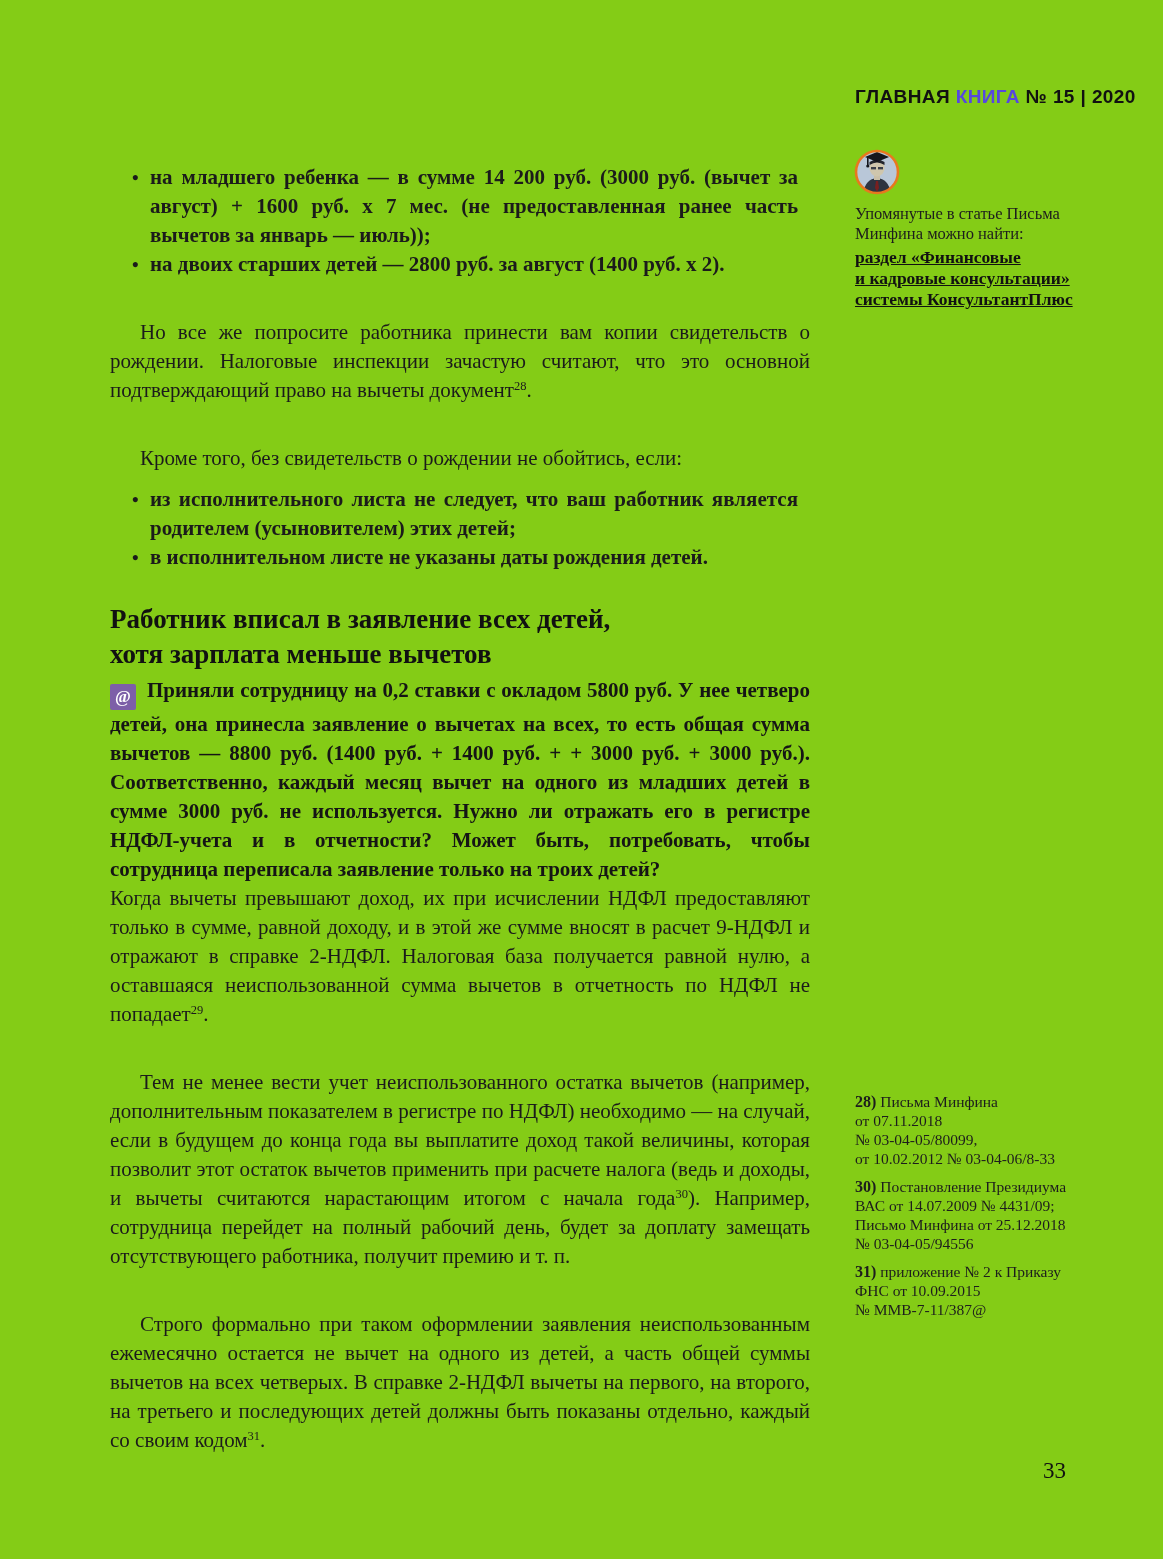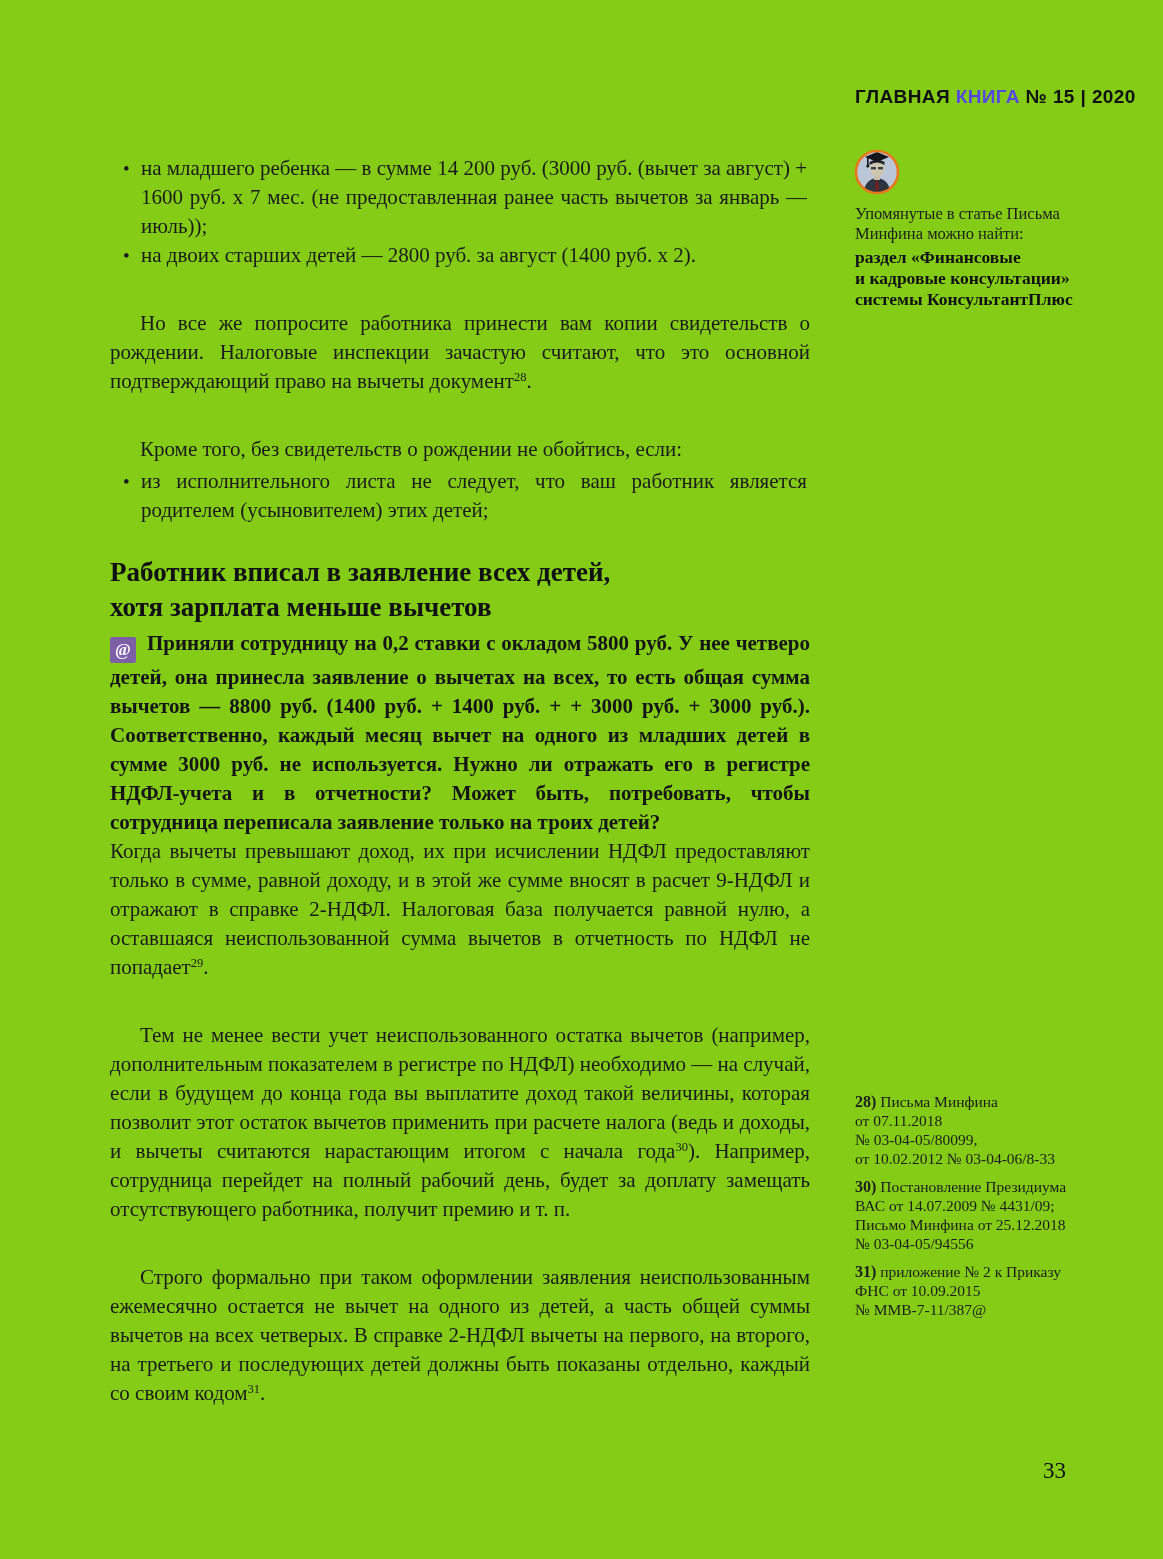--- a/index.html
+++ b/index.html
@@ -10,28 +10,28 @@
   .masthead{position:absolute;left:855px;top:86px;white-space:nowrap;
             font-family:"Liberation Sans","DejaVu Sans",sans-serif;
             font-weight:800;font-size:19px;letter-spacing:.4px;color:#111;}
   .masthead .accent{color:#5747e0;}
   .masthead .issue{color:#111;}
 
   
   .side-note{position:absolute;left:853px;top:148px;width:240px;}
   .avatar{width:48px;height:48px;display:block;}
   .note-regular{margin:8px 0 0 2px;font-size:16.5px;line-height:20px;color:#1d1d1d;white-space:pre-line;}
-  .note-bold{margin:3px 0 0 2px;font-size:17.5px;line-height:21px;font-weight:700;color:#111;white-space:pre-line;}
+  .note-bold{margin:3px 0 0 2px;font-size:17.5px;line-height:21px;font-weight:700;color:#111;white-space:pre-line;text-decoration:underline;}
 
   
   .article{position:absolute;left:110px;top:151px;width:700px;
            font-size:21px;line-height:29px;text-align:justify;}
   .article p{margin:0;}
   .article p.indent{text-indent:30px;margin-top:39px;}
-  ul.bullets{margin:3px;padding:0 0 0 28px;list-style:none;}
+  ul.bullets{margin:12px;padding:0 0 0 28px;list-style:none;font-weight:bold;}
   ul.bullets li{position:relative;margin:0;}
   ul.bullets li::before{content:"\2022";position:absolute;left:-18px;top:0;font-size:19px;}
   sup.ref{font-size:12.5px;line-height:0;vertical-align:7px;}
 
   .section-heading{margin:30px 0 4px;font-size:27px;line-height:35px;font-weight:700;
                    color:#111;text-align:left;white-space:pre-line;}
 
   .question{font-weight:700;color:#151515;}
   .at-icon{display:inline-block;width:26px;height:26px;margin-right:11px;border-radius:2px;
            background:#7d5fa8;color:#fff;text-align:center;line-height:25px;
@@ -95,20 +95,21 @@
       <li>на младшего ребенка — в сумме 14 200 руб. (3000 руб. (вычет за август) + 1600 руб. х 7 мес. (не предоставленная ранее часть вычетов за январь — июль));</li>
       <li>на двоих старших детей — 2800 руб. за август (1400 руб. х 2).</li>
     </ul>
 
     <p class="indent"><span>Но все же попросите работника принести вам копии свидетельств о рождении. Налоговые инспекции зачастую считают, что это основной подтверждающий право на вычеты документ</span><sup class="ref">28</sup><span>.</span></p>
 
     <p class="indent">Кроме того, без свидетельств о рождении не обойтись, если:</p>
 
     <ul class="bullets">
       <li>из исполнительного листа не следует, что ваш работник является родителем (усыновителем) этих детей;</li>
+      <li>в исполнительном листе не указаны даты рождения детей.</li>
     </ul>
 
     <h2 class="section-heading">Работник вписал в заявление всех детей,
 хотя зарплата меньше вычетов</h2>
 
     <div class="question">
       <span class="at-icon">@</span><span>Приняли сотрудницу на 0,2 ставки с окладом 5800 руб. У нее четверо детей, она принесла заявление о вычетах на всех, то есть общая сумма вычетов — 8800 руб. (1400 руб. + 1400 руб. + + 3000 руб. + 3000 руб.). Соответственно, каждый месяц вычет на одного из младших детей в сумме 3000 руб. не используется. Нужно ли отражать его в регистре НДФЛ-учета и в отчетности? Может быть, потребовать, чтобы сотрудница переписала заявление только на троих детей?</span>
     </div>
 
     <p><span>Когда вычеты превышают доход, их при исчислении НДФЛ предоставляют только в сумме, равной доходу, и в этой же сумме вносят в расчет 9-НДФЛ и отражают в справке 2-НДФЛ. Налоговая база получается равной нулю, а оставшаяся неиспользованной сумма вычетов в отчетность по НДФЛ не попадает</span><sup class="ref">29</sup><span>.</span></p>

